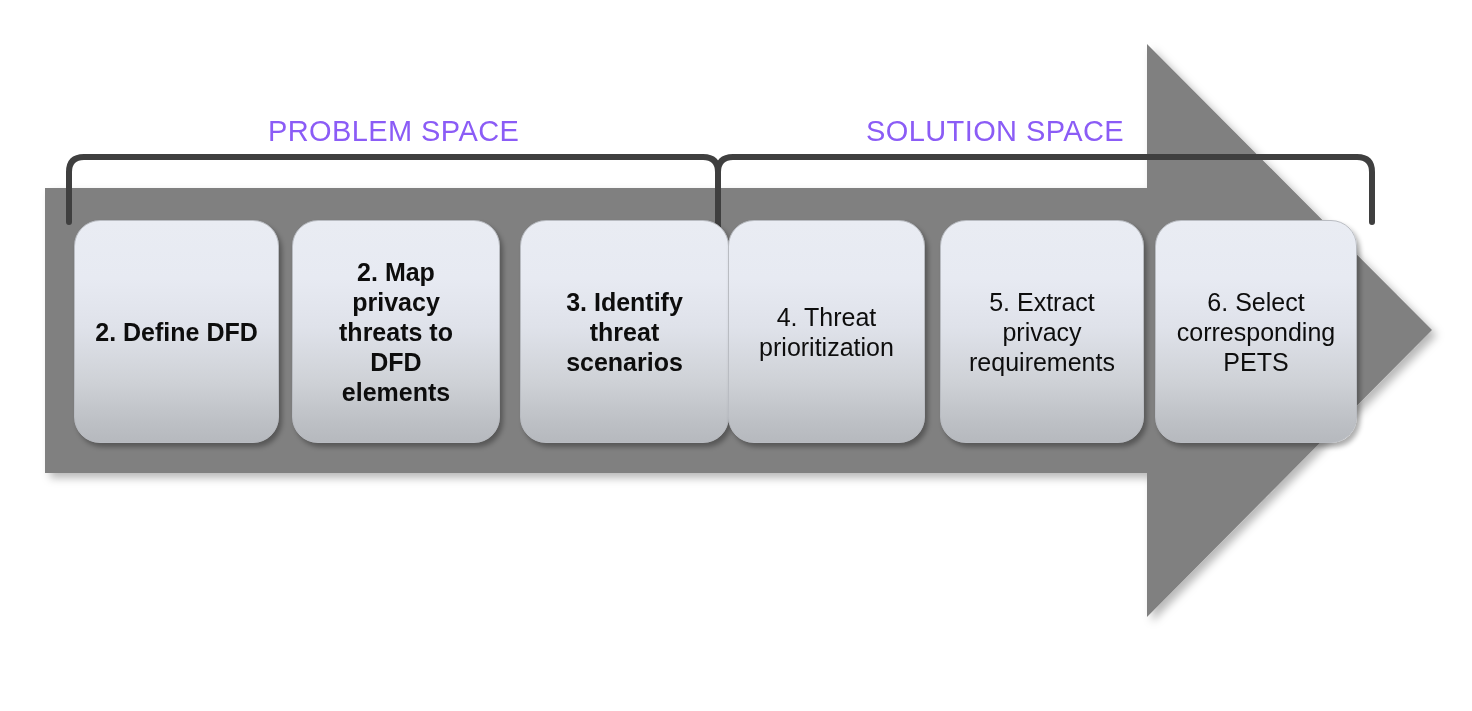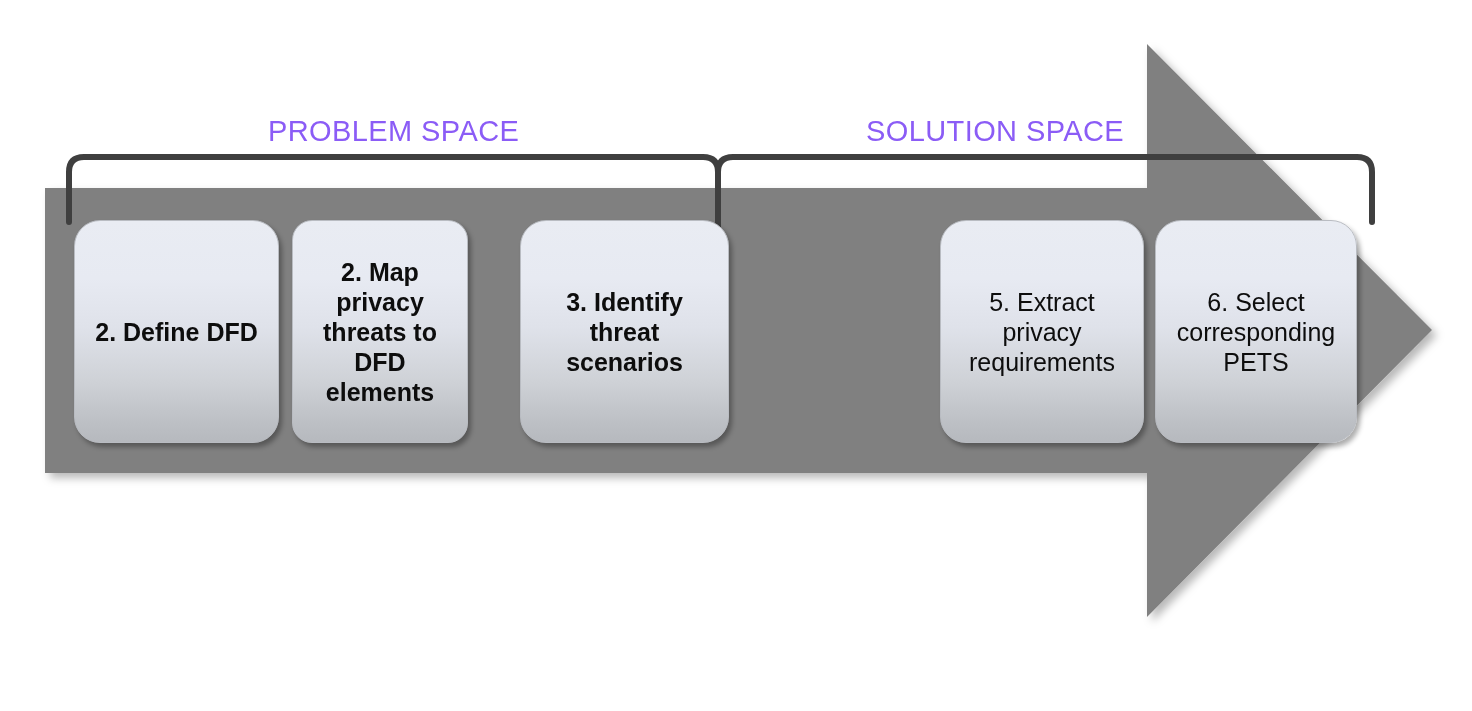--- a/index.html
+++ b/index.html
@@ -74,21 +74,21 @@
     text-align: center;
     color: #0d0d0d;
     font-size: 25px;
     line-height: 1.2;
     width: 100%;
   }
   .step-text.bold { font-weight: 700; }
   .step-text.regular { font-weight: 400; font-size: 25px; }
 
   #step-1 { left: 74px;   width: 205px; }
-  #step-2 { left: 292px;  width: 176px; border-radius: 20px; }
+  #step-2 { left: 292px;  width: 208px; }
   #step-3 { left: 504px;  width: 209px; margin-left: 16px; }
   #step-4 { left: 728px;  width: 197px; }
   #step-5 { left: 940px;  width: 204px; }
   #step-6 { left: 1155px; width: 202px; }
 </style>
 </head>
 <body>
 
 <div id="canvas">
 
@@ -111,20 +111,23 @@
 
   <div class="step-box" id="step-1">
     <div class="step-text bold">2. Define DFD</div>
   </div>
   <div class="step-box" id="step-2">
     <div class="step-text bold">2. Map<br>privacy<br>threats to<br>DFD<br>elements</div>
   </div>
   <div class="step-box" id="step-3">
     <div class="step-text bold">3. Identify<br>threat<br>scenarios</div>
   </div>
+  <div class="step-box" id="step-4">
+    <div class="step-text regular">4. Threat<br>prioritization</div>
+  </div>
   <div class="step-box" id="step-5">
     <div class="step-text regular">5. Extract<br>privacy<br>requirements</div>
   </div>
   <div class="step-box" id="step-6">
     <div class="step-text regular">6. Select<br>corresponding<br>PETS</div>
   </div>
 
 </div>
 
 </body></html>

